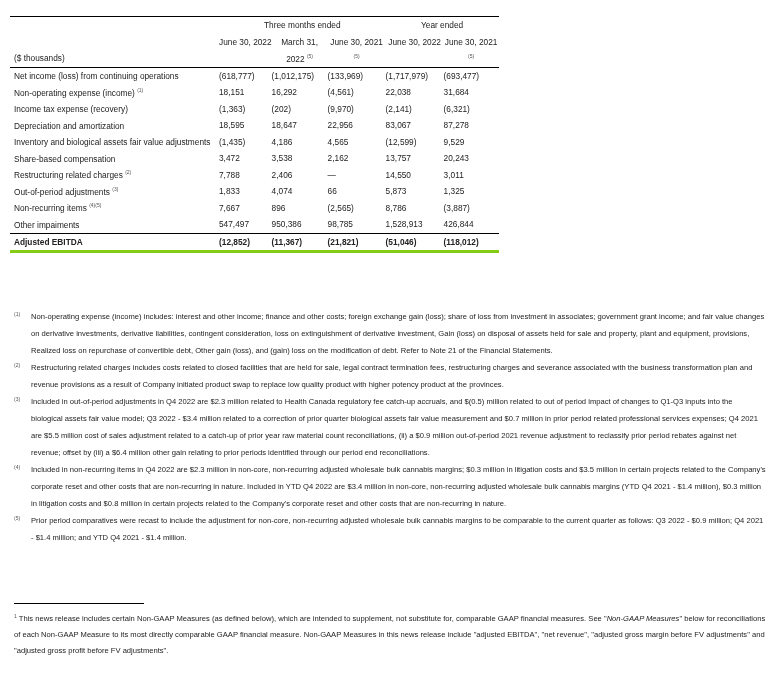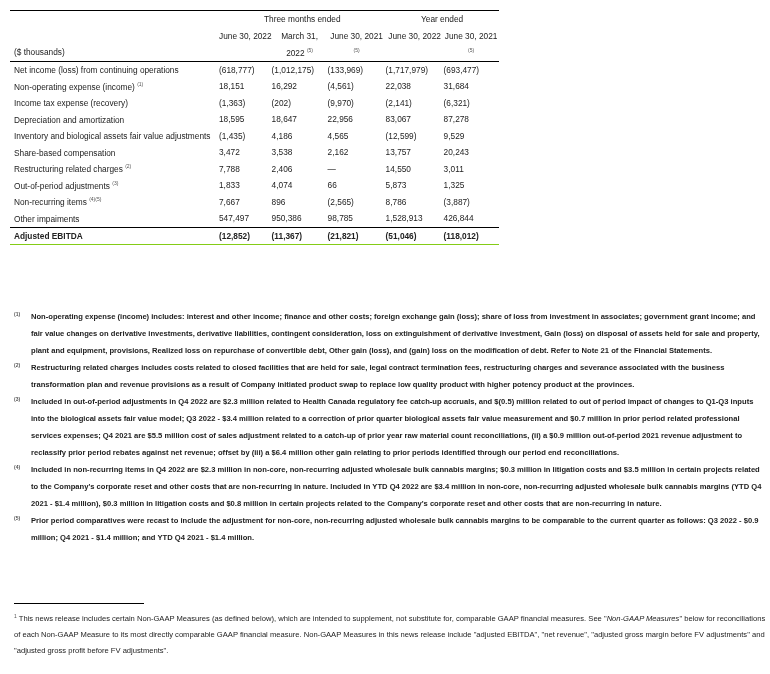--- a/index.html
+++ b/index.html
@@ -1,30 +1,30 @@
 <!DOCTYPE html>
 <html><head>
 <meta charset="utf-8">
 <style>
   html, body { margin:0; padding:0; background:#ffffff; }
   body { width:770px; height:674px; position:relative; overflow:hidden;
          font-family:"Liberation Sans", sans-serif; color:#222; }
-  table.fin { position:absolute; left:10px; top:10px; border-collapse:collapse;
+  table.fin { position:absolute; left:10px; top:16px; border-collapse:collapse;
               font-size:8.3px; }
   table.fin td { padding:0; height:16.5px; white-space:nowrap; }
   table.fin td.lbl { width:205px; padding-left:4px; }
   table.fin td.num { }
   .c1 { width:50px; } .c2 { width:56px; } .c3 { width:58px; } .c4 { width:58px; } .c5 { width:55px; }
   tr.toprule td { border-top:1px solid #000; }
   tr.hdrrule td { border-bottom:1px solid #000; }
-  tr.total td { border-top:1px solid #000; border-bottom:1px solid #84cc16; font-weight:bold; height:16px; }
+  tr.total td { border-top:1px solid #000; border-bottom:3px solid #84cc16; font-weight:bold; height:16px; }
   .hdr td { text-align:center; }
   .hdr td.center { text-align:center; }
   sup { font-size:5px; vertical-align:4px; color:#555; }
-  .notes { position:absolute; left:14px; top:308px; width:752px; font-size:7.6px; line-height:17px;font-weight:bold; }
+  .notes { position:absolute; left:14px; top:308px; width:752px; font-size:7.6px; line-height:17px; }
   .note { display:flex; }
   .note .mark { width:17px; flex:0 0 17px; font-size:5px; color:#555; line-height:12px; }
   .note .txt { flex:1; }
   .rule-short { position:absolute; left:14px; top:603px; width:130px; border-top:1px solid #000; }
   .fn1 { position:absolute; left:14px; top:608px; width:752px; font-size:7.6px; line-height:16px; }
   .fn1 sup { vertical-align:3px; }
   em { font-style:italic; }
 </style>
 </head>
 <body>

